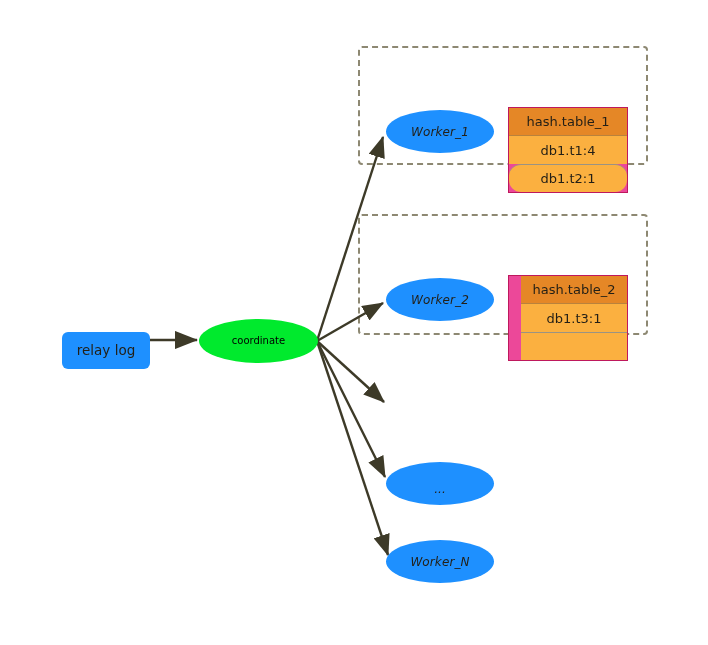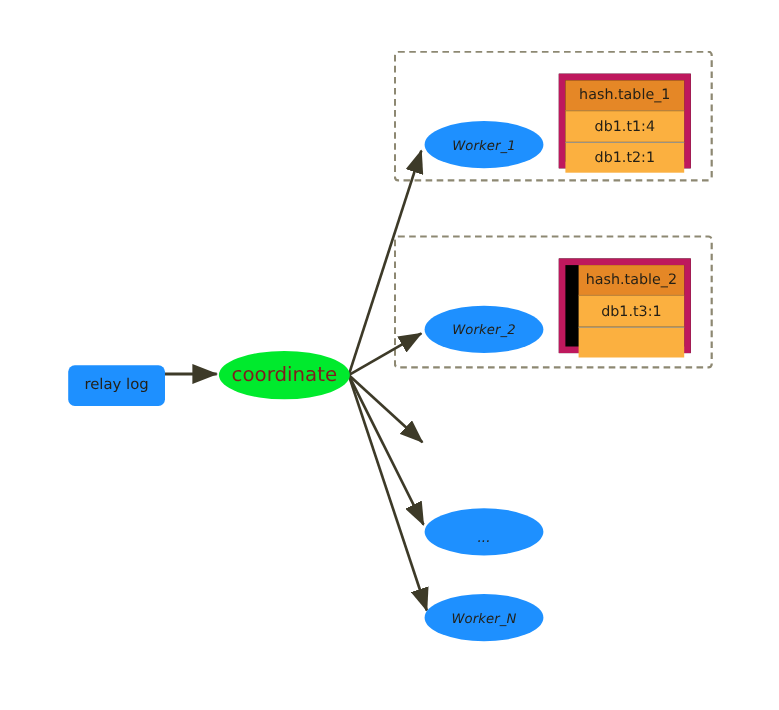--- a/index.html
+++ b/index.html
@@ -56,22 +56,22 @@
   .node-coordinate {
     position: absolute;
     border-radius: 50%;
     background: #00ea2d;
     display: flex;
     align-items: center;
     justify-content: center;
     box-sizing: border-box;
   }
   .node-coordinate .node-label {
-    color: #7f1d1d;
-    font-size: 18px;
+    color: #000000;
+    font-size: 10px;
     line-height: 1;
     white-space: nowrap;
   }
   .node-rect {
     position: absolute;
     background: #1e90ff;
     border-radius: 6px;
     display: flex;
     align-items: center;
     justify-content: center;
@@ -87,22 +87,23 @@
     position: relative;
     top: 5px;
     font-size: 15px;
     letter-spacing: 2px;
     color: #231f16;
   }
   
   .hash-table {
     position: absolute;
     box-sizing: border-box;
-    border: 6px solid #be185d;
-    background: #000000;
+    border: 1px solid #be185d;
+    background: #ec4899;
+    margin-top: 40px;
   }
   .hash-row {
     box-sizing: border-box;
     display: flex;
     align-items: center;
     justify-content: center;
     font-size: 13px;
     color: #231f16;
     white-space: nowrap;
   }
@@ -171,21 +172,21 @@
     <span class="node-label">Worker_N</span>
   </div>
 
   <div class="hash-table" style="left:508px; top:67px; width:120px; height:86px;">
     <div class="hash-row header" style="height:28px;">
       <span>hash.table_1</span>
     </div>
     <div class="hash-row body" style="height:28px;">
       <span>db1.t1:4</span>
     </div>
-    <div class="hash-row body" style="height:28px;">
+    <div class="hash-row body" style="height:28px;border-radius:12px;">
       <span>db1.t2:1</span>
     </div>
   </div>
 
   <div class="hash-table" style="left:508px; top:235px; width:120px; height:86px;padding-left:12px;">
     <div class="hash-row header" style="height:28px;">
       <span>hash.table_2</span>
     </div>
     <div class="hash-row body" style="height:28px;">
       <span>db1.t3:1</span>

